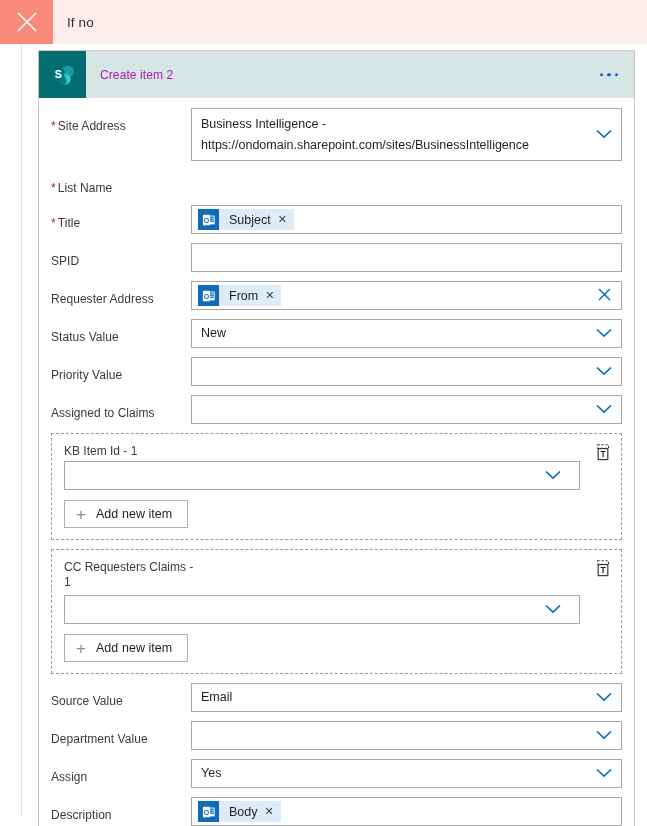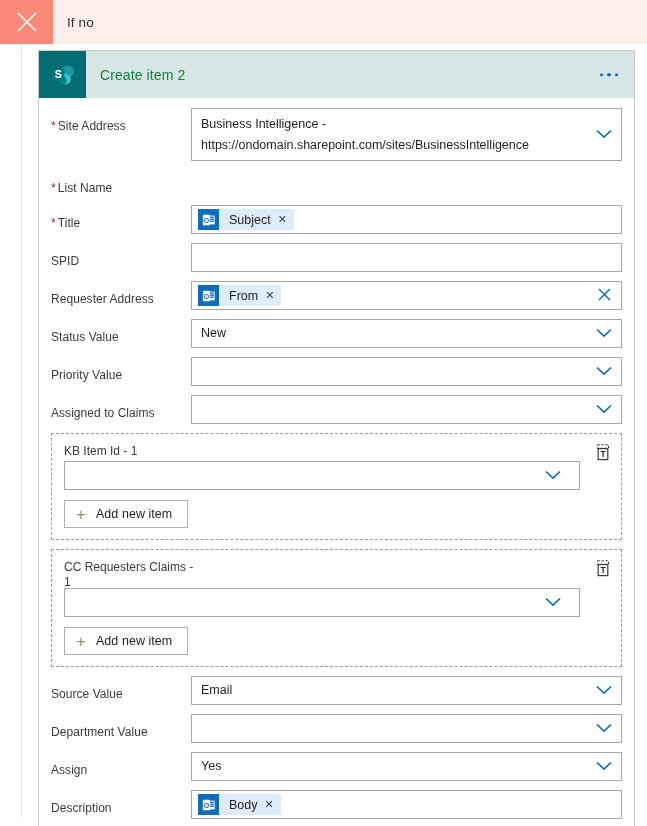--- a/index.html
+++ b/index.html
@@ -83,22 +83,22 @@
     width: 47px;
     min-width: 47px;
     height: 47px;
     background: #036c70;
     display: flex;
     align-items: center;
     justify-content: center;
   }
   .card-title {
     padding-left: 14px;
-    font-size: 14px;
-    color: #15803d;
+    font-size: 12px;
+    color: #a21caf;
     letter-spacing: .1px;
   }
   .card-ellipsis {
     position: absolute;
     right: 12px;
     top: 50%;
     transform: translateY(-50%);
     display: flex;
     gap: 4px;
     cursor: pointer;
@@ -445,21 +445,21 @@
         <span class="del-icon">
           <svg width="16" height="17" viewBox="0 0 16 17">
             <rect x="2.5" y="0.8" width="11" height="3.4" fill="none" stroke="#3b3b3b" stroke-width="1.1" stroke-dasharray="2.2 1.8"></rect>
             <rect x="3.2" y="4.6" width="9.6" height="11" fill="none" stroke="#3b3b3b" stroke-width="1.2"></rect>
             <text x="8" y="13" font-family="'Liberation Sans',sans-serif" font-size="8.5" font-weight="bold" fill="#1f1f1f" text-anchor="middle">T</text>
           </svg>
         </span>
       </div>
 
       <div class="dashed" style="padding-top:10px;">
-        <div class="sec-label" style="margin-bottom:13px;">CC Requesters Claims -</div>
+        <div class="sec-label" style="margin-bottom:20px;">CC Requesters Claims -</div>
         <span class="tight-label-1">1</span>
         <div class="sec-combo">
           <span class="chev">
             <svg width="16" height="10" viewBox="0 0 16 10">
                 <polyline points="1,1.5 8,8 15,1.5" fill="none" stroke="#0f6cbd" stroke-width="1.7"></polyline>
               </svg>
           </span>
         </div>
         <div class="add-btn">
           <span class="plus">+</span>

